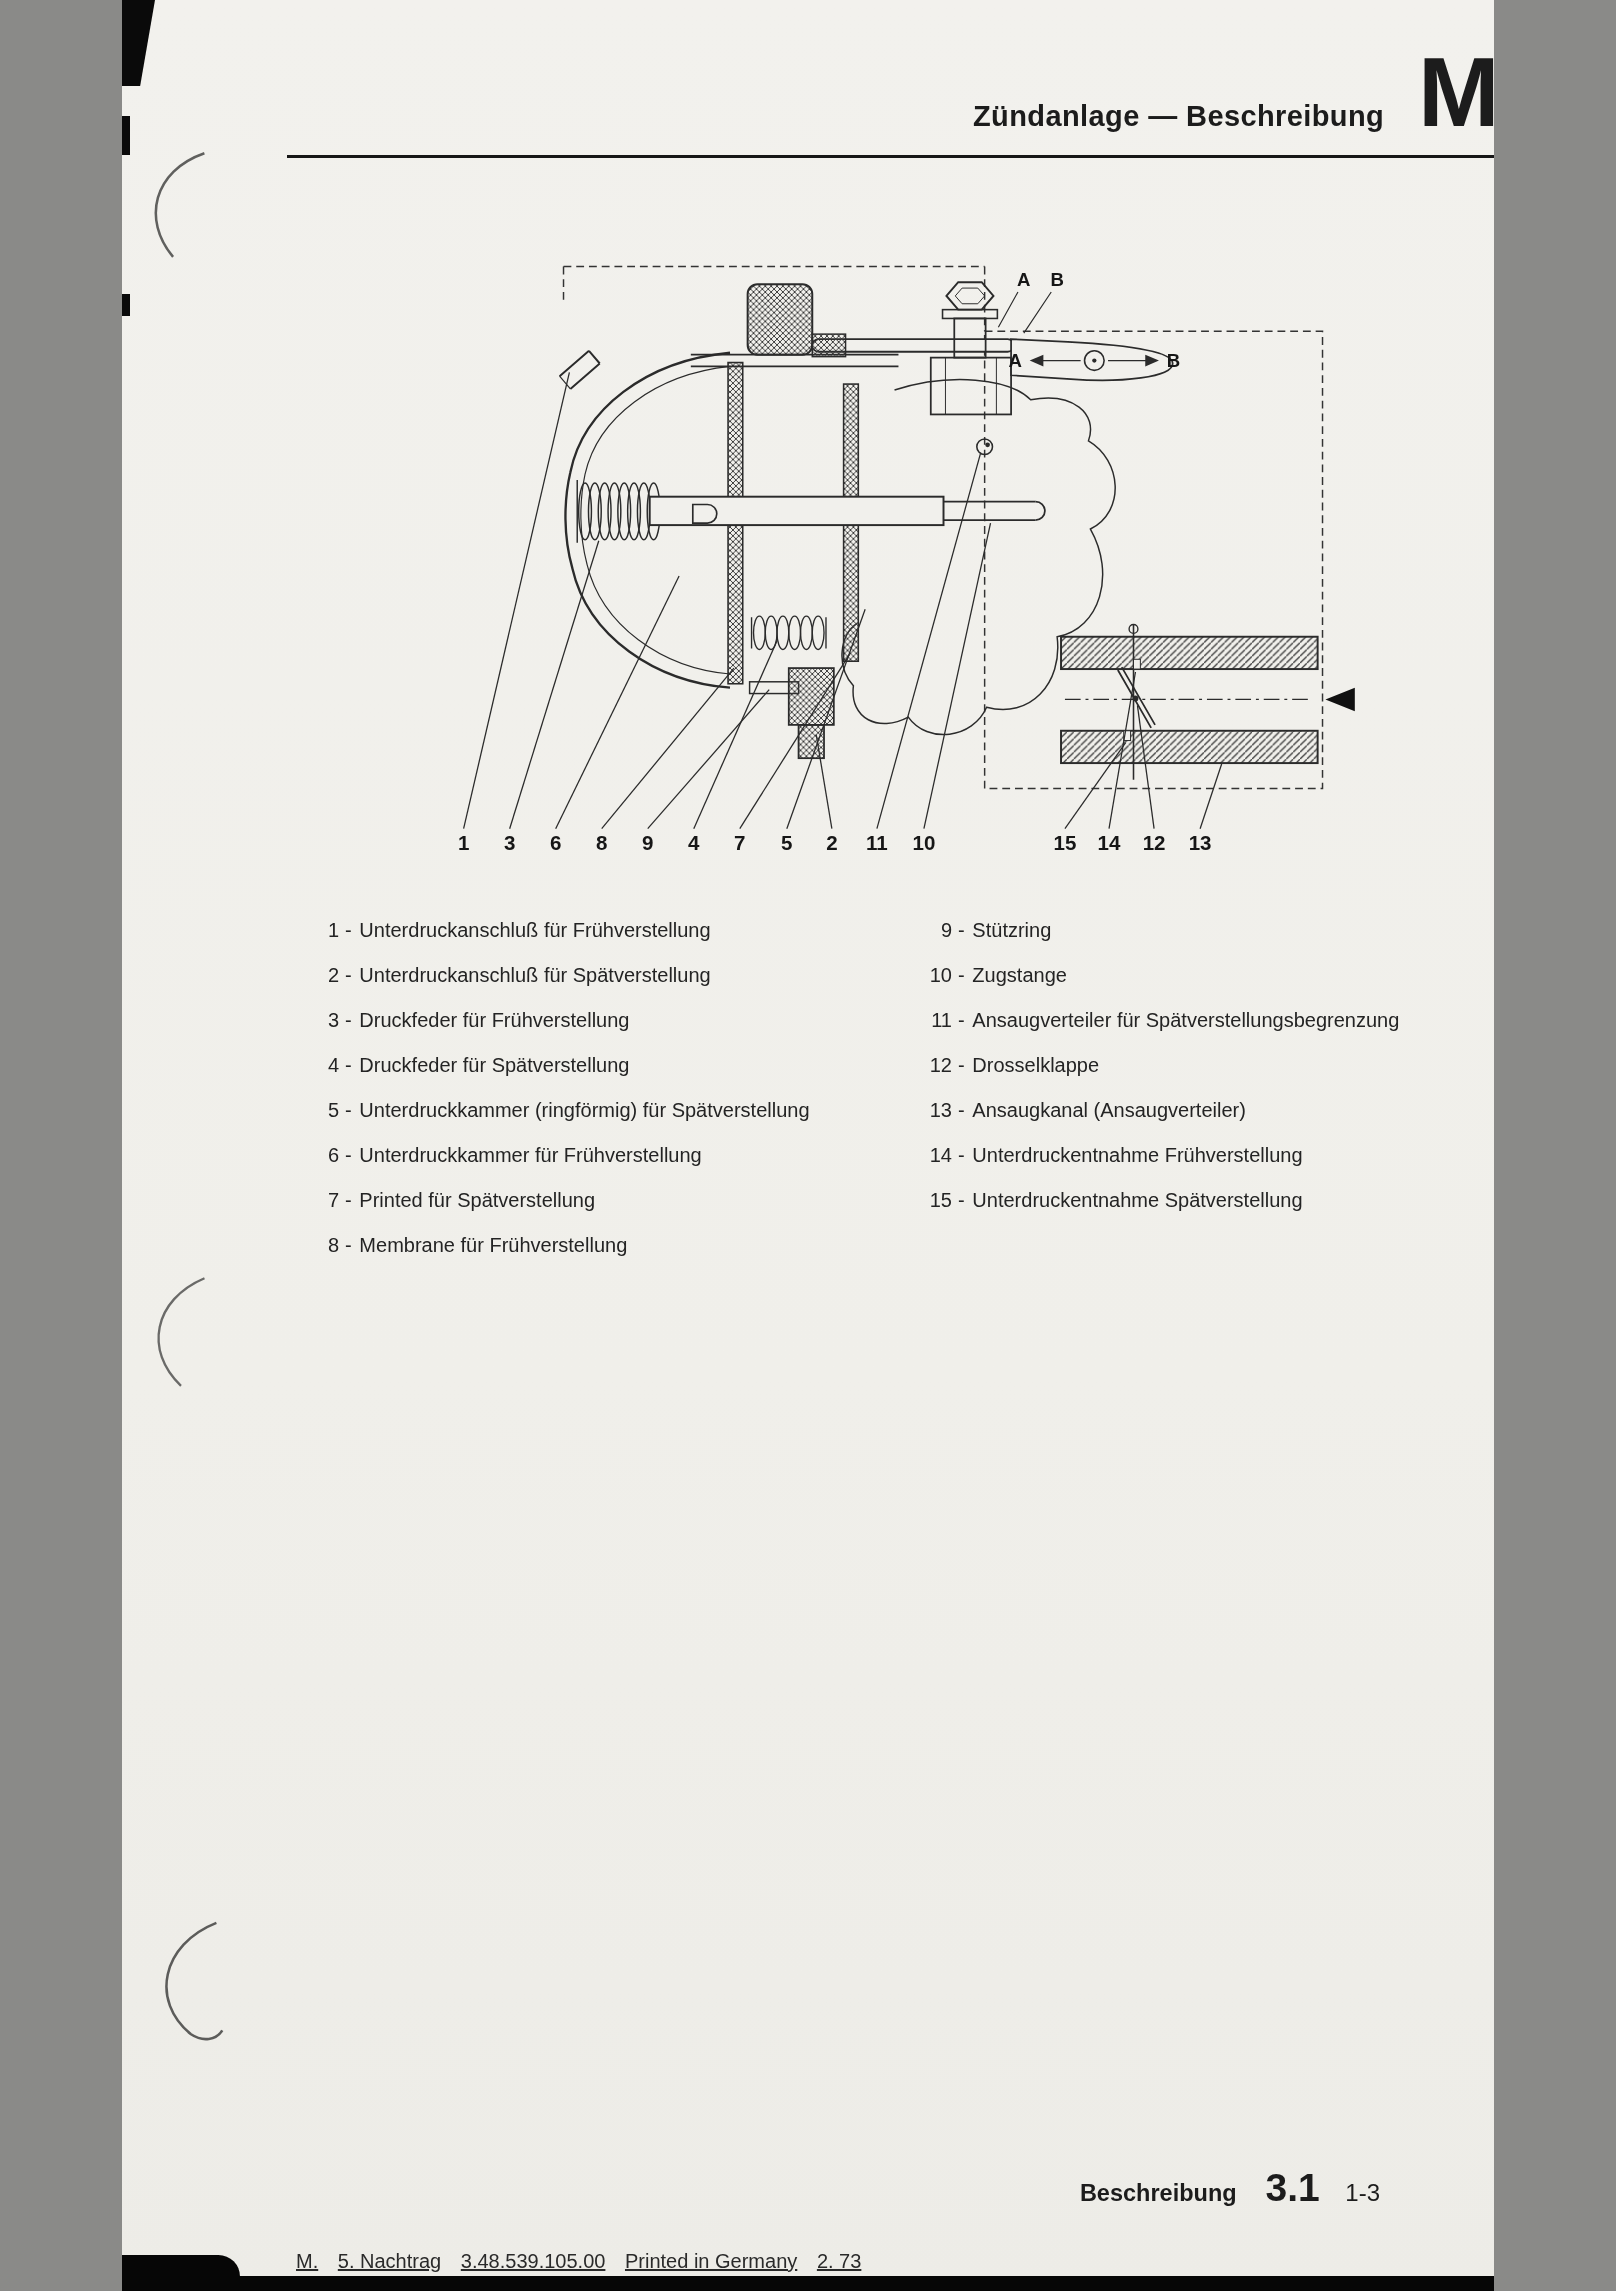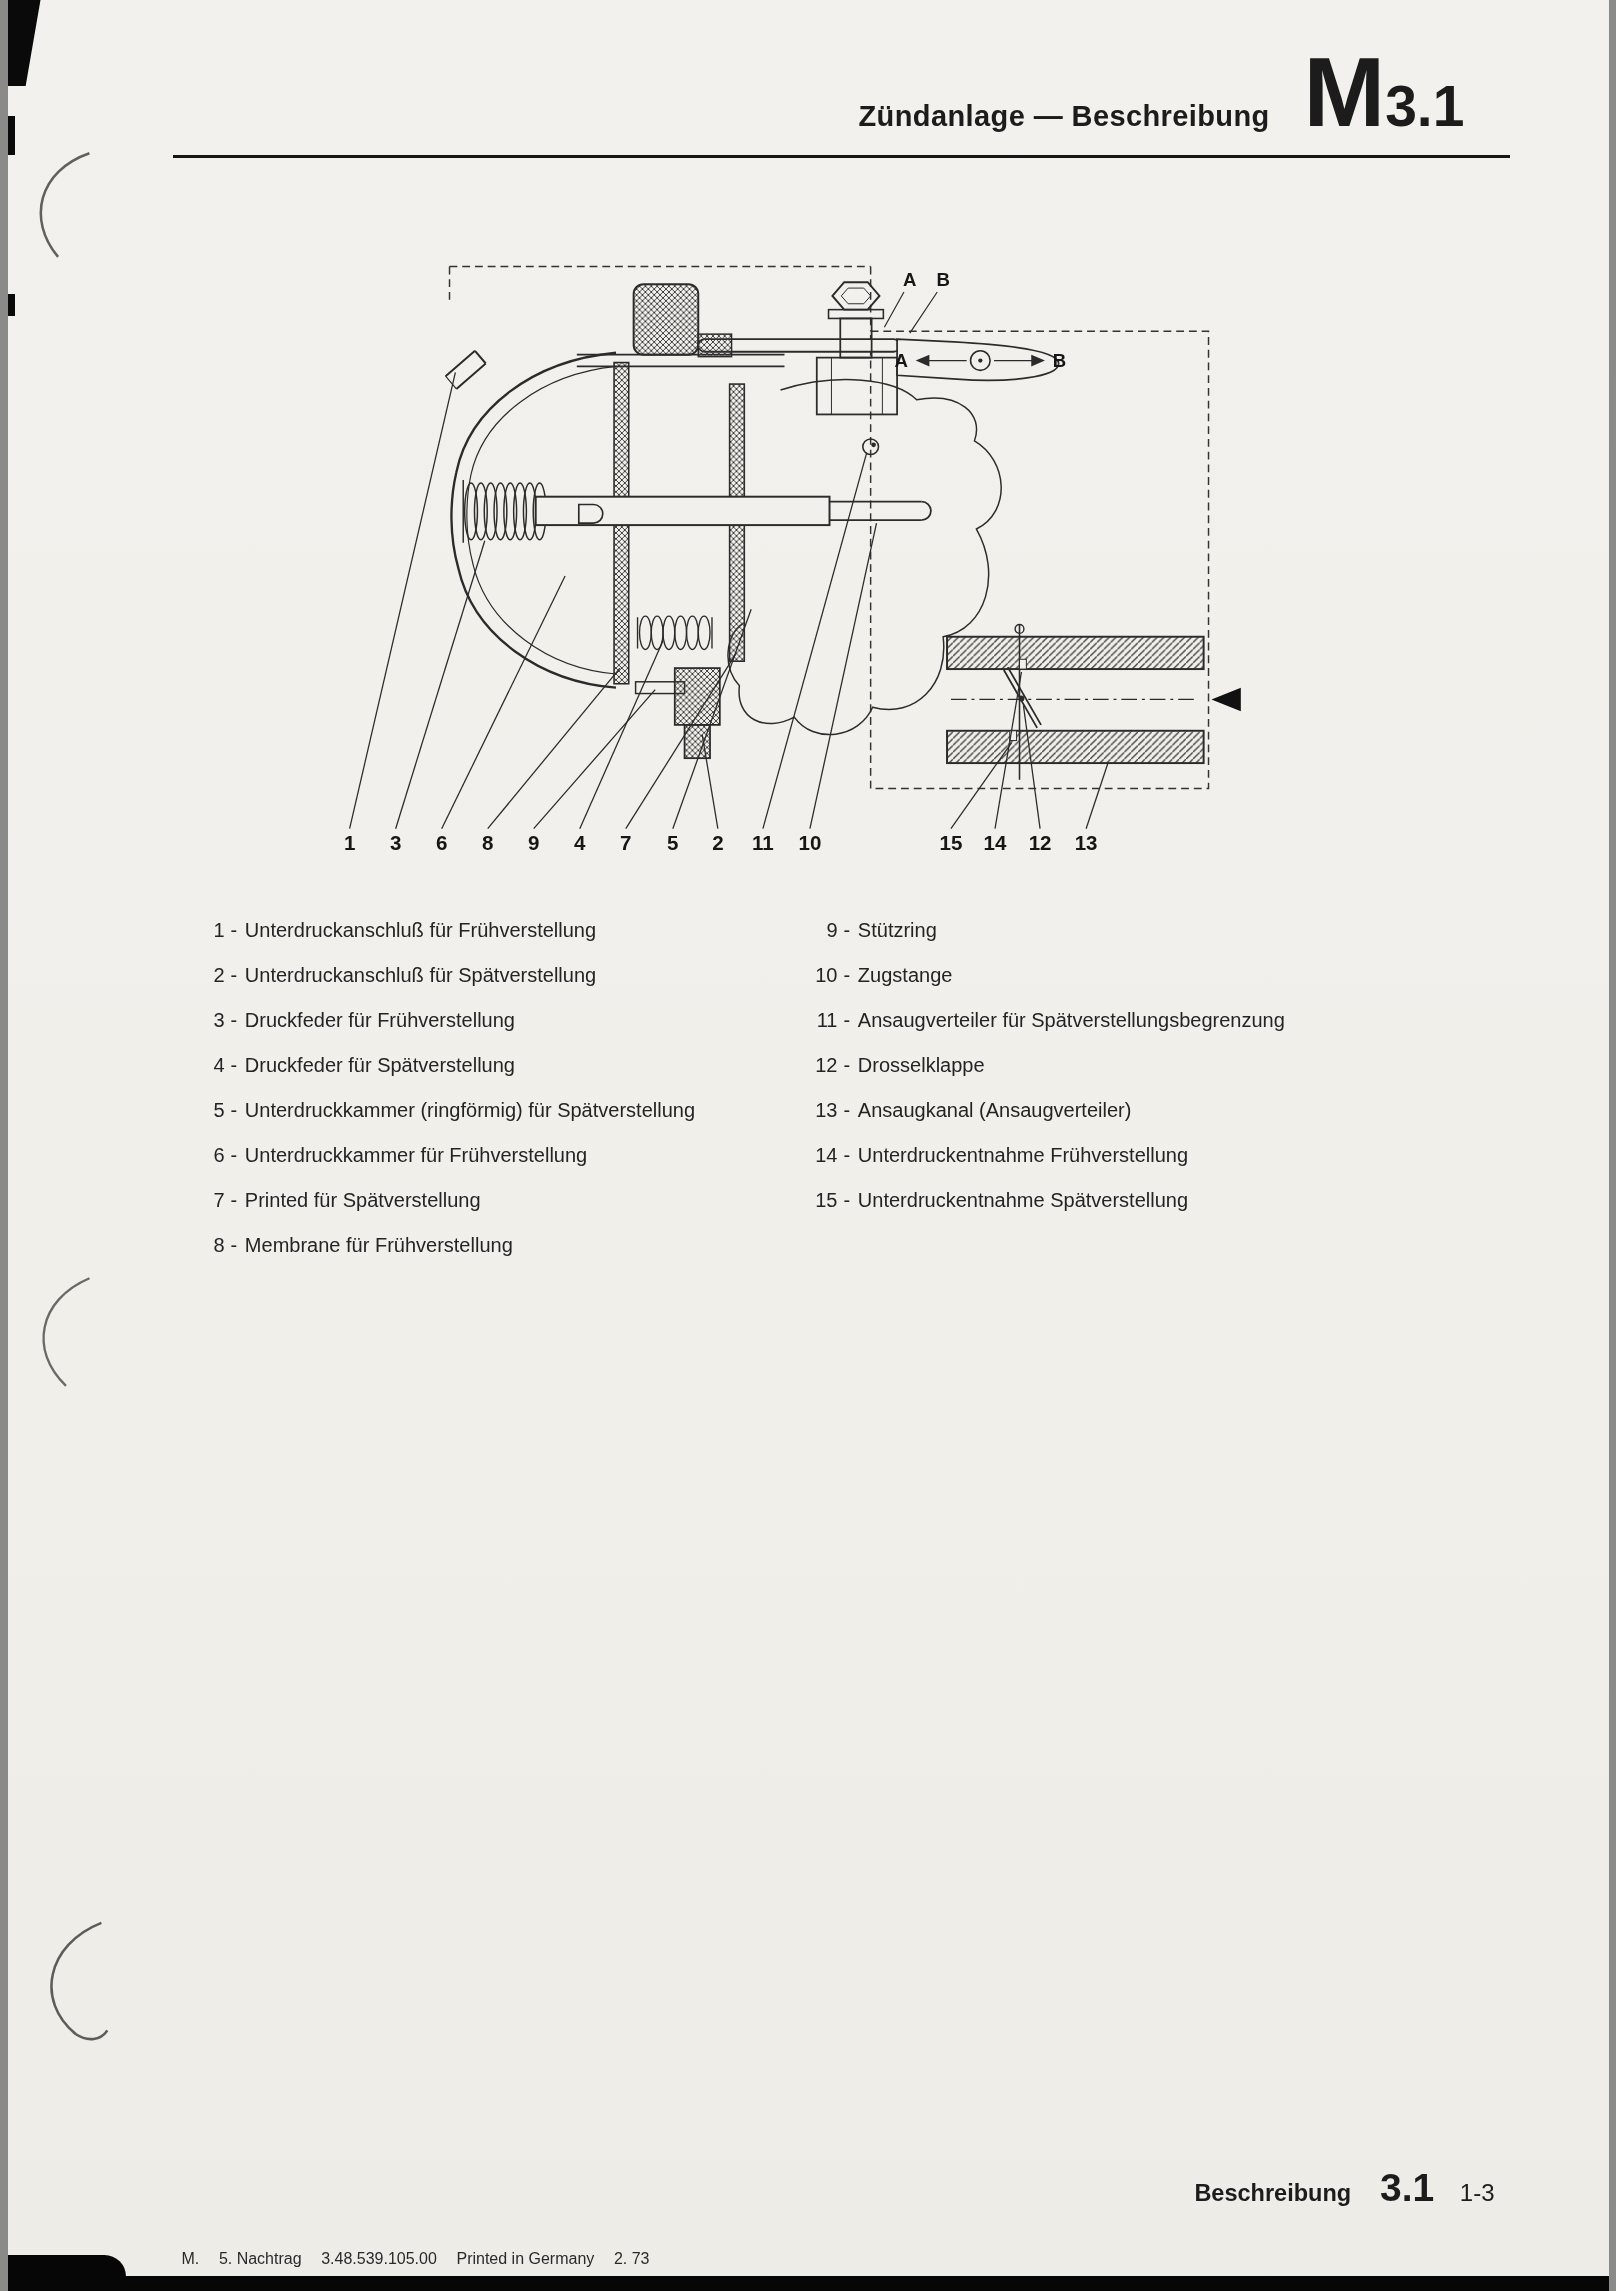--- a/index.html
+++ b/index.html
@@ -1,17 +1,17 @@
 <!DOCTYPE html>
 <html><head>
 <meta charset="utf-8">
 <style>
   html,body { margin:0; padding:0; background:#8a8a88; }
   .page {
-    position:relative; width:1601px; height:2292px; margin:0 auto;
+    position:relative; width:1372px; height:2292px; margin:0 auto;
     background:linear-gradient(180deg,#f2f1ed 0%,#f0efea 60%,#edece7 100%);
     font-family:"Liberation Sans", sans-serif; color:#1c1c1c; overflow:hidden;
   }
   
   .hdr-title { position:absolute; left:851px; top:100px; font-size:29px; font-weight:700; letter-spacing:0.4px; }
   .hdr-tab { position:absolute; left:1296px; top:47px; display:flex; align-items:baseline; }
   .hdr-tab .letter { font-size:98px; font-weight:700; line-height:.92; letter-spacing:-2px; }
   .hdr-tab .number { font-size:57px; font-weight:700; margin-left:2px; }
   .hdr-rule { position:absolute; left:165px; top:155px; width:1337px; height:2.9px; background:#161616; }
   
@@ -22,21 +22,21 @@
   .legend-col.left { left:186px; top:919px; }
   .legend-col.right { left:799px; top:919px; }
   .legend-row { display:flex; align-items:flex-start; height:45px; font-size:20px; color:#242424; }
   .legend-row .num { width:31px; text-align:right; flex:none; }
   .legend-row .sep { padding:0 7.8px 0 5.9px; flex:none; }
   
   .foot-right { position:absolute; right:114px; top:2166px; display:flex; align-items:baseline;text-align:center; }
   .foot-right .lbl { font-size:23.5px; font-weight:700; }
   .foot-right .sec { font-size:39px; font-weight:700; margin-left:29px; }
   .foot-right .pg  { font-size:24px; margin-left:25.5px; }
-  .foot-left { position:absolute; left:174px; top:2250px; font-size:16px; color:#2a2a2a; }
+  .foot-left { position:absolute; left:174px; top:2250px; font-size:20px; color:#2a2a2a;text-decoration:underline; }
   .foot-left span { margin-right:19.6px; }
   
   .bar-bottom { position:absolute; left:0; bottom:0; width:100%; height:15.7px; background:#060606; }
   .bar-bottom-left { position:absolute; left:0; bottom:0; width:118px; height:37px; background:#060606; border-top-right-radius:21.6px; }
   .corner-top-left { position:absolute; left:0; top:0; width:33px; height:86px; background:#0a0a0a;
                      clip-path:polygon(0 0,100% 0,55% 100%,0 100%); }
   .edge-dash { position:absolute; left:0; width:7.8px; background:#0a0a0a; }
   .arc { position:absolute; }
 </style>
 </head>

